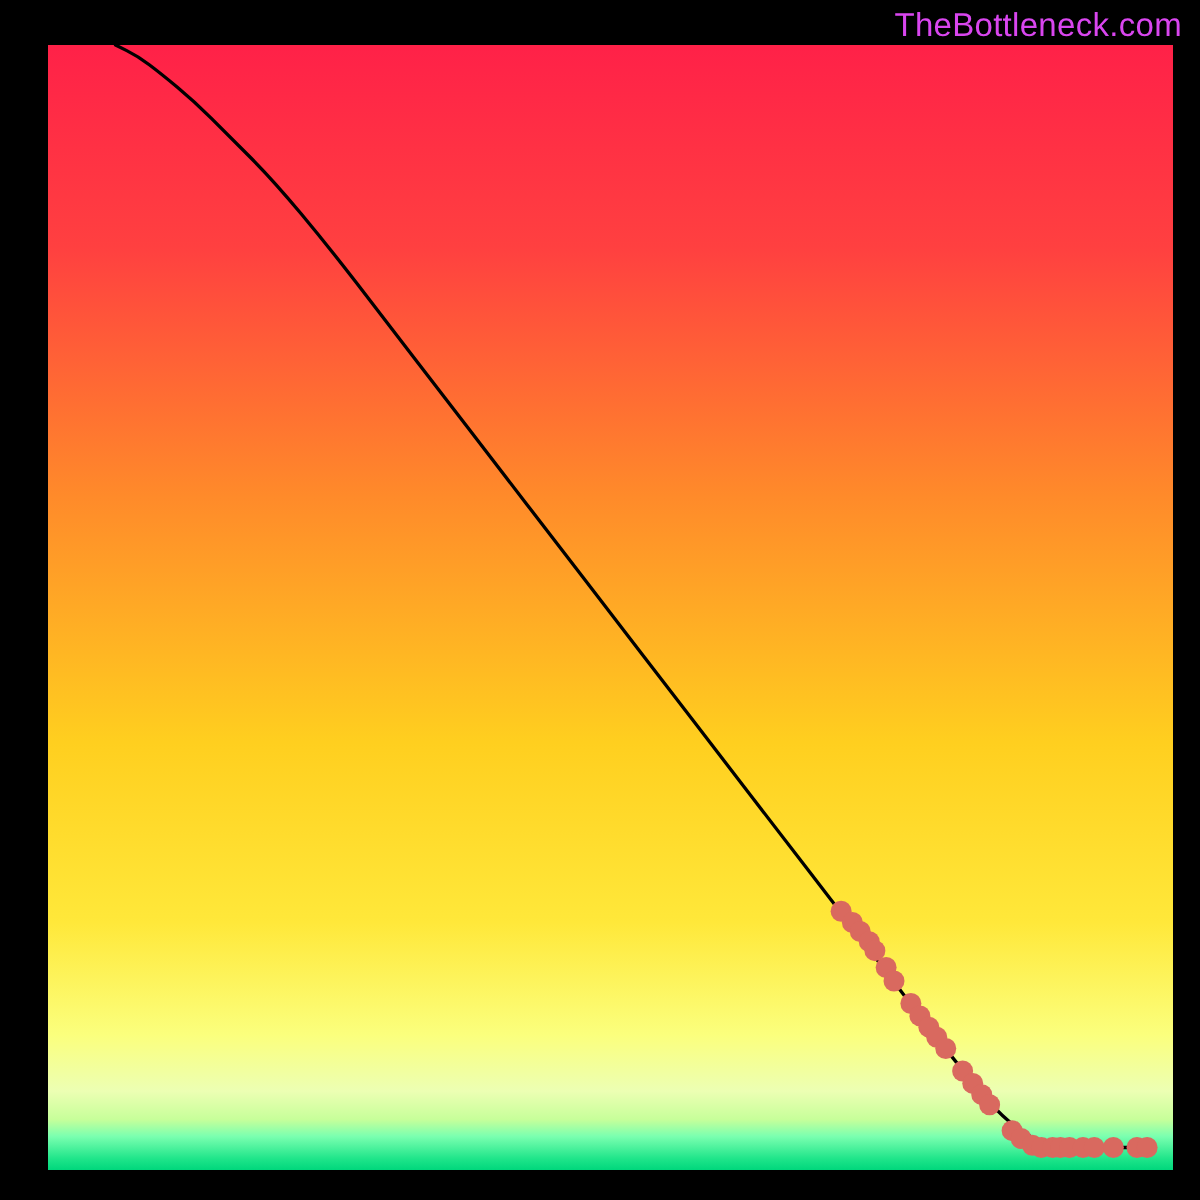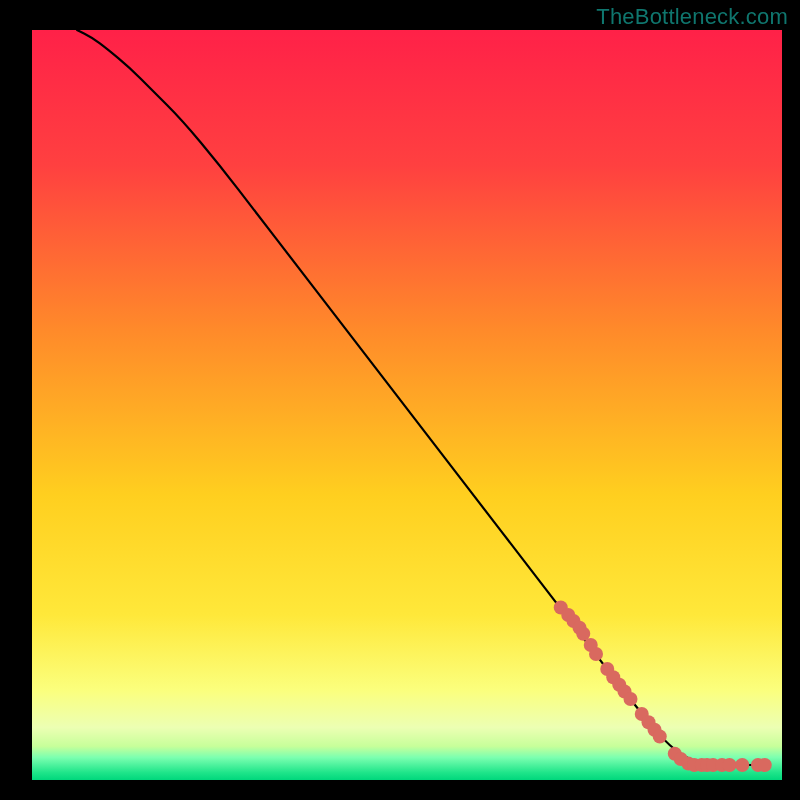--- a/index.html
+++ b/index.html
@@ -13,21 +13,21 @@
   .stage {
     position: relative;
     width: 800px;
     height: 800px;
     background: #000000;
   }
   .watermark {
     position: absolute;
     top: 4px;
     right: 12px;
-    color: #0f766e;
+    color: #d946ef;
     font-size: 22px;
     font-weight: 400;
     letter-spacing: 0.2px;
     z-index: 5;
   }
   svg.plot {
     position: absolute;
     left: 0;
     top: 0;
     width: 800px;

